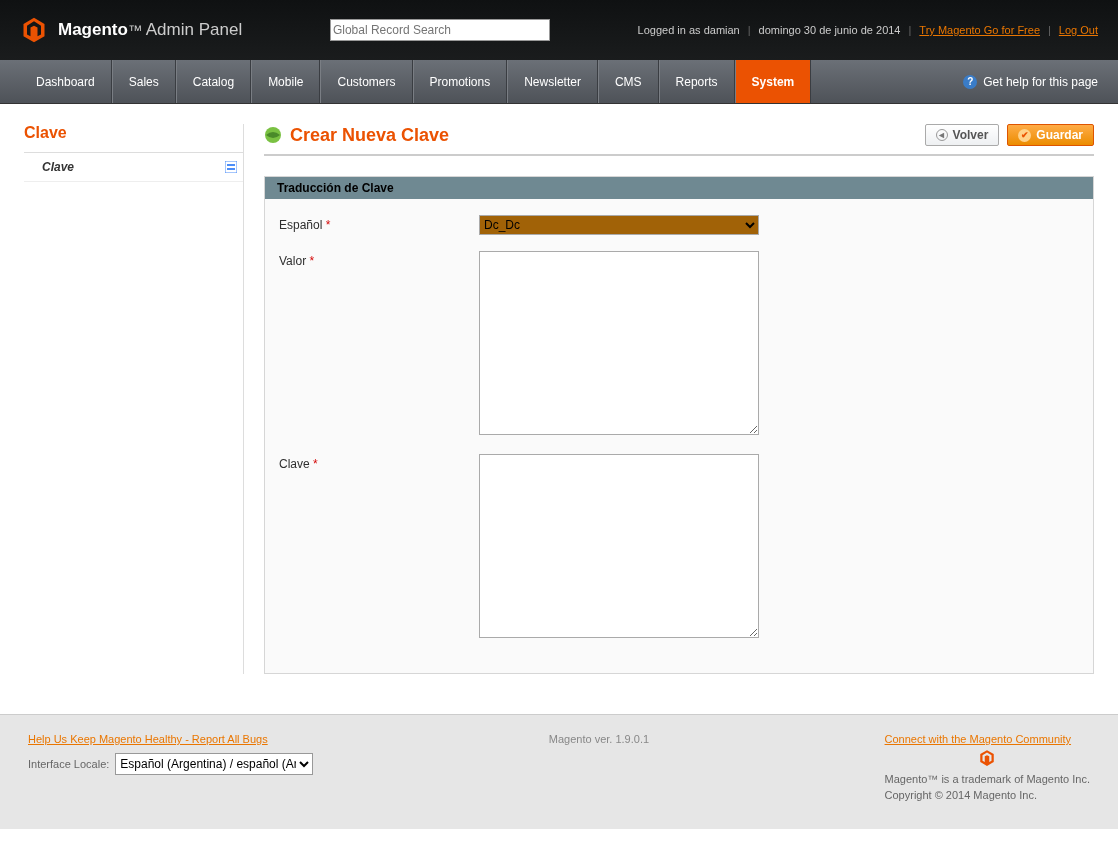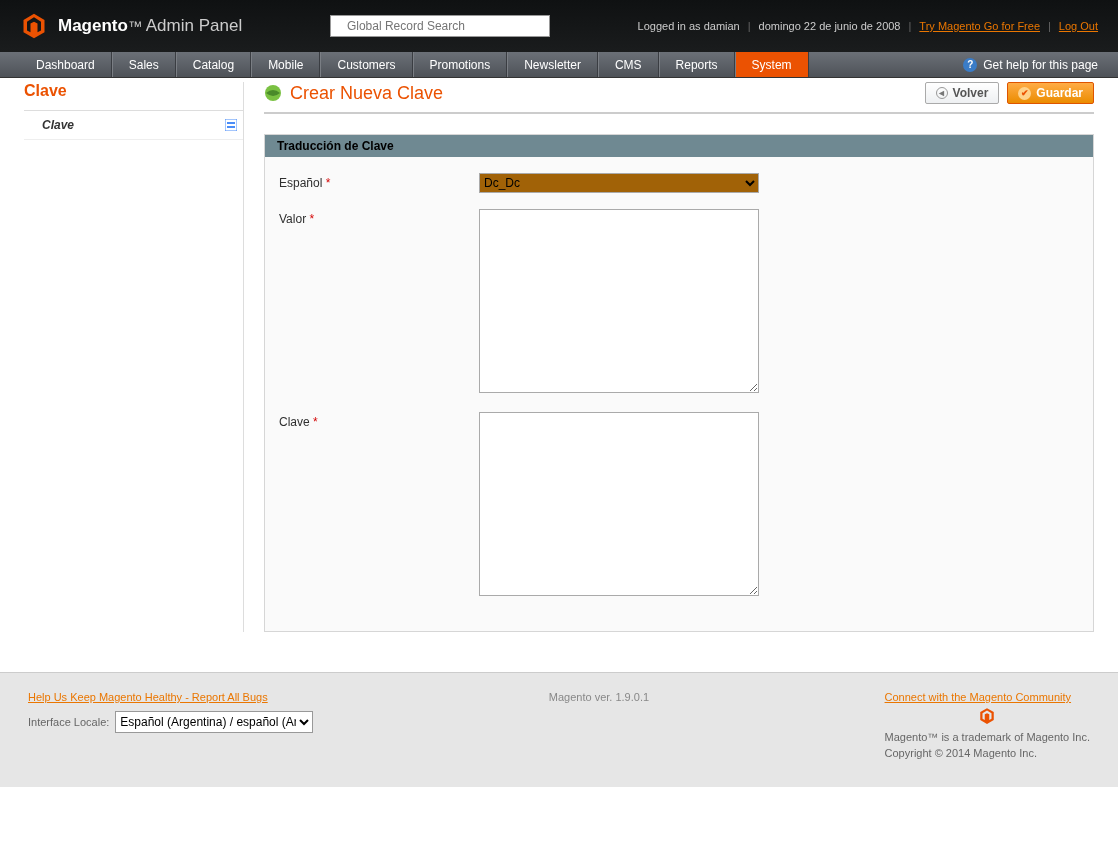--- a/index.html
+++ b/index.html
@@ -1,50 +1,50 @@
 <!DOCTYPE html>
 <html><head>
 <meta charset="utf-8">
 <style>
 * { box-sizing: border-box; margin: 0; padding: 0; }
 body { font-family: Arial, Helvetica, sans-serif; font-size: 12px; color: #2f2f2f; background: #fff; }
 a { color: #ea7601; text-decoration: underline; }
 
 
-.header { background: linear-gradient(#0f1112, #1a1c1d); height: 52px; display: flex; align-items: center; padding: 0 20px; justify-content: center; }
+.header { background: linear-gradient(#0f1112, #1a1c1d); height: 60px; display: flex; align-items: center; padding: 0 20px; justify-content: center; }
 .logo { display: flex; align-items: center; gap: 10px; }
 .logo-icon { width: 28px; height: 28px; }
 .logo-text { color: #fff; font-size: 17px; }
 .logo-text .admin { font-weight: 300; color: #ccc; }
 .header-center { flex: 1; display: flex; justify-content: center; }
-.search-input { width: 220px; height: 22px; padding: 2px 16px; font-size: 12px; border: 1px solid #999; }
+.search-input { width: 220px; height: 22px; padding: 2px 2px; font-size: 12px; border: 1px solid #999; }
 .header-right { color: #ccc; font-size: 11px; display: flex; gap: 8px; align-items: center; }
 .header-right a { color: #ea7601; }
 .header-right span.sep { color: #666; }
 
 
-.nav { background: linear-gradient(#6b7077, #4e5258); height: 26px; display: flex; align-items: stretch; padding-left: 20px; border-bottom: 1px solid #333; }
+.nav { background: linear-gradient(#6b7077, #4e5258); height: 44px; display: flex; align-items: stretch; padding-left: 20px; border-bottom: 1px solid #333; }
 .nav-item { display: flex; align-items: center; padding: 0 16px; color: #fff; font-size: 12px; border-right: 1px solid #3a3d42; border-left: 1px solid #7a7e84; cursor: pointer; }
 .nav-item:first-child { border-left: none; }
-.nav-item.active { background: #eb5202; font-weight: normal; }
+.nav-item.active { background: #eb5202; font-weight: bold; }
 .nav-help { margin-left: auto; display: flex; align-items: center; padding-right: 20px; color: #fff; gap: 6px; cursor: pointer; }
 .help-icon { width: 14px; height: 14px; background: #3a7cc7; border-radius: 50%; color: #fff; display: flex; align-items: center; justify-content: center; font-size: 10px; font-weight: bold; }
 
 
-.main { display: flex; padding: 4px 24px 40px; gap: 20px; min-height: 560px; }
+.main { display: flex; padding: 20px 24px 40px; gap: 20px; min-height: 560px; }
 .sidebar { width: 220px; border-right: 1px solid #ddd; padding-right: 0; }
 .sidebar-title { font-size: 16px; color: #eb5202; font-weight: bold; padding-bottom: 10px; border-bottom: 1px solid #ddd; }
 .sidebar-item { display: flex; justify-content: space-between; align-items: center; padding: 7px 6px 7px 18px; font-style: italic; font-weight: bold; color: #333; border-bottom: 1px solid #eee; cursor: pointer; }
 .sidebar-icon { width: 12px; height: 12px; }
 
 .content { flex: 1; }
 .content-head { display: flex; align-items: center; justify-content: space-between; border-bottom: 2px solid #ccc; padding-bottom: 8px; }
 .content-head-left { display: flex; align-items: center; gap: 8px; }
 .globe-icon { width: 18px; height: 18px; }
-.page-title { color: #eb5202; font-size: 18px; font-weight: normal; }
+.page-title { color: #eb5202; font-size: 18px; font-weight: bold; }
 .content-buttons { display: flex; gap: 8px; }
 .btn { display: inline-flex; align-items: center; gap: 5px; border: 1px solid #aaa; padding: 3px 10px; font-size: 12px; font-weight: bold; cursor: pointer; border-radius: 2px; }
 .btn-back { background: linear-gradient(#fff,#eef0f2); color: #555; }
 .btn-save { background: linear-gradient(#ffac47,#eb8c00); color: #fff; border-color: #de5400; }
 .btn-back .ico { width: 12px; height: 12px; border: 1px solid #999; border-radius: 50%; display: flex; align-items: center; justify-content: center; font-size: 9px; color: #777; }
 .btn-save .ico { width: 13px; height: 13px; background: #ffd28a; border-radius: 50%; display: flex; align-items: center; justify-content: center; font-size: 9px; color: #eb5202; }
 
 .fieldset { margin-top: 20px; border: 1px solid #d6d6d6; background: #fafafa; }
 .fieldset-legend { background: #6f8992; color: #000000; font-weight: bold; padding: 4px 12px; font-size: 12px; }
 .form-table { width: 100%; padding: 16px 14px; }
@@ -72,21 +72,21 @@
         <path fill="#eb5202" d="M16 2 L28 9 V23 L16 30 L4 23 V9 Z M16 6 L8 11 V21 L12 23 V13 L16 11 L20 13 V23 L24 21 V11 Z"></path>
       </svg>
     <span class="logo-text"><b>Magento</b><span class="admin" style="font-size:14px;">™ </span><span class="admin">Admin Panel</span></span>
   </div>
   <div class="header-center">
     <input class="search-input" type="text" placeholder="Global Record Search" style="">
   </div>
   <div class="header-right">
     <span>Logged in as damian</span>
     <span class="sep">|</span>
-    <span>domingo 22 de junio de 2008</span>
+    <span>domingo 30 de junio de 2014</span>
     <span class="sep">|</span>
     <a href="#">Try Magento Go for Free</a>
     <span class="sep">|</span>
     <a href="#">Log Out</a>
   </div>
 </div>
 
 <div class="nav">
   <div class="nav-item">Dashboard</div>
   <div class="nav-item">Sales</div>

